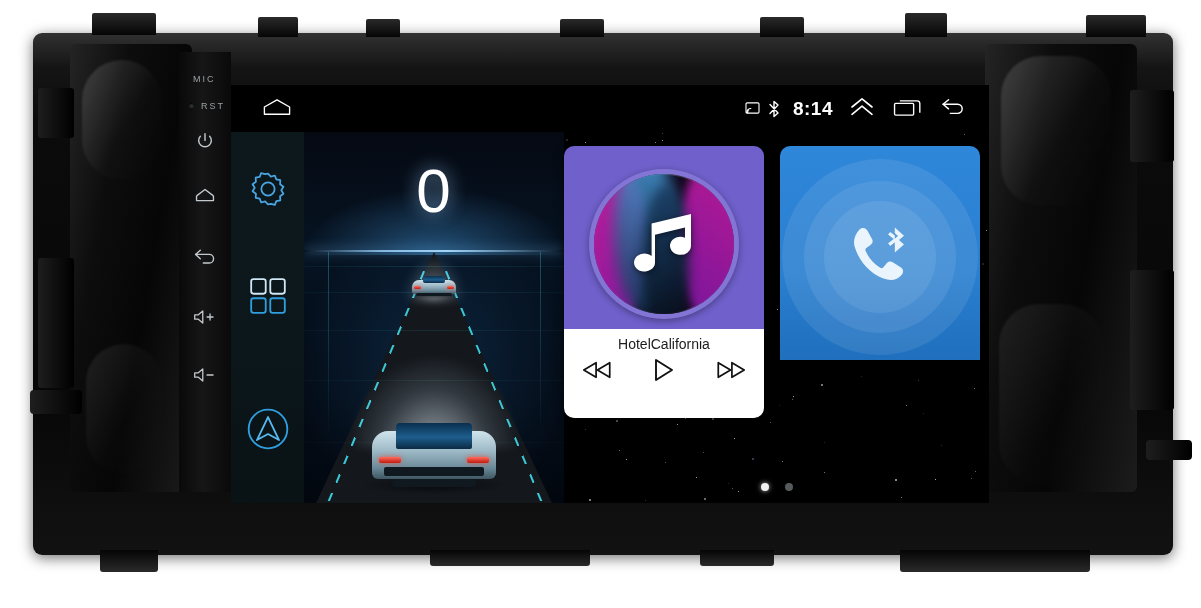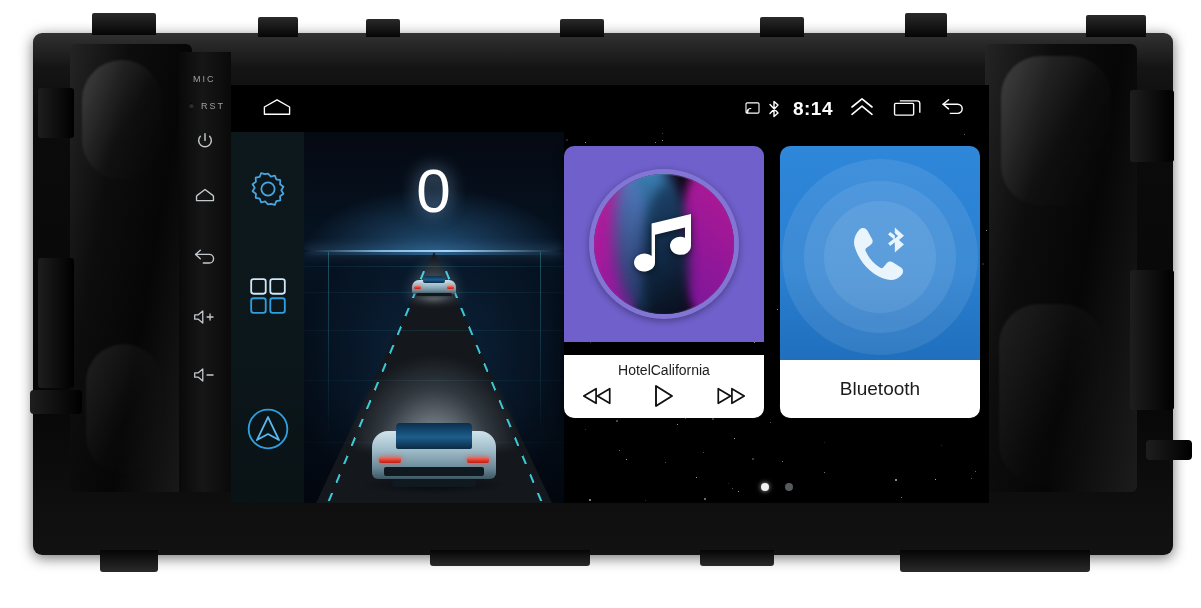--- a/index.html
+++ b/index.html
@@ -208,21 +208,21 @@
 
   .w-top { position:absolute; left:0; top:0; width:100%; }
   .w-bottom {
     position:absolute; left:0; bottom:0; width:100%;
     background:#fff; display:flex; flex-direction:column;
     align-items:center; justify-content:flex-start;
   }
 
   
   .music .w-top { height:196px; background:#6f60cb; }
-  .music .w-bottom { height:63px; padding-top:6px; }
+  .music .w-bottom { height:89px; padding-top:6px; }
   .albumwrap {
     position:absolute; left:50%; top:50%; transform:translate(-50%,-50%);
     width:150px; height:150px; border-radius:50%;
     background:#8275d6; padding:5px;
     box-shadow: 0 2px 7px rgba(0,0,0,.35);
   }
   .album {
     position:relative; width:100%; height:100%; border-radius:50%;
     overflow:hidden; background:#120a1e;
     box-shadow: inset 0 0 0 1px rgba(255,255,255,.18);
@@ -778,23 +778,20 @@
             <div class="ripple" style="width:196px; height:196px;"></div>
             <div class="ripple" style="width:152px; height:152px;"></div>
             <div class="ripple" style="width:112px; height:112px;"></div>
             <span class="btglyph">
               <svg width="84" height="84" viewBox="0 0 84 84" fill="#eaf4fd">
                 <path d="M21.5 16.5c3.4-2.6 6.4-1.6 8 1.3l4.4 7.9c1.4 2.6.8 4.7-1.4 6.3l-4.2 3c-.9.7-1.2 1.6-.7 2.8 2.6 6.6 8.2 13.3 14.6 17 1.2.7 2.2.5 3-.4l3.5-4.2c1.8-2.1 3.9-2.4 6.4-.8l7.5 4.8c2.8 1.8 3.5 4.9.7 8.1-3.4 3.9-8.3 5.6-14.1 4.3C35 63.6 20.9 49.2 16.6 33.6c-1.6-5.8.2-12.1 4.9-17.1z"></path>
                 <path d="M56.8 14.6 66 22.8l-5 4.3 5 4.3-9.2 8.2V29.3l-4.6 3.6-2.1-2.6 5.6-4.4-5.6-4.4 2.1-2.6 4.6 3.6zm3.2 8.4-3.2-2.9v5.6zm0 8.6-3.2 2.9v-5.7z"></path>
               </svg>
             </span>
           </div>
-          <div class="w-bottom">
-            <div class="btlabel">Bluetooth</div>
-          </div>
         </div>
       </div>
 
       <div class="dots">
         <span class="dot on"></span>
         <span class="dot off"></span>
       </div>
 
     </div>
   </div>

